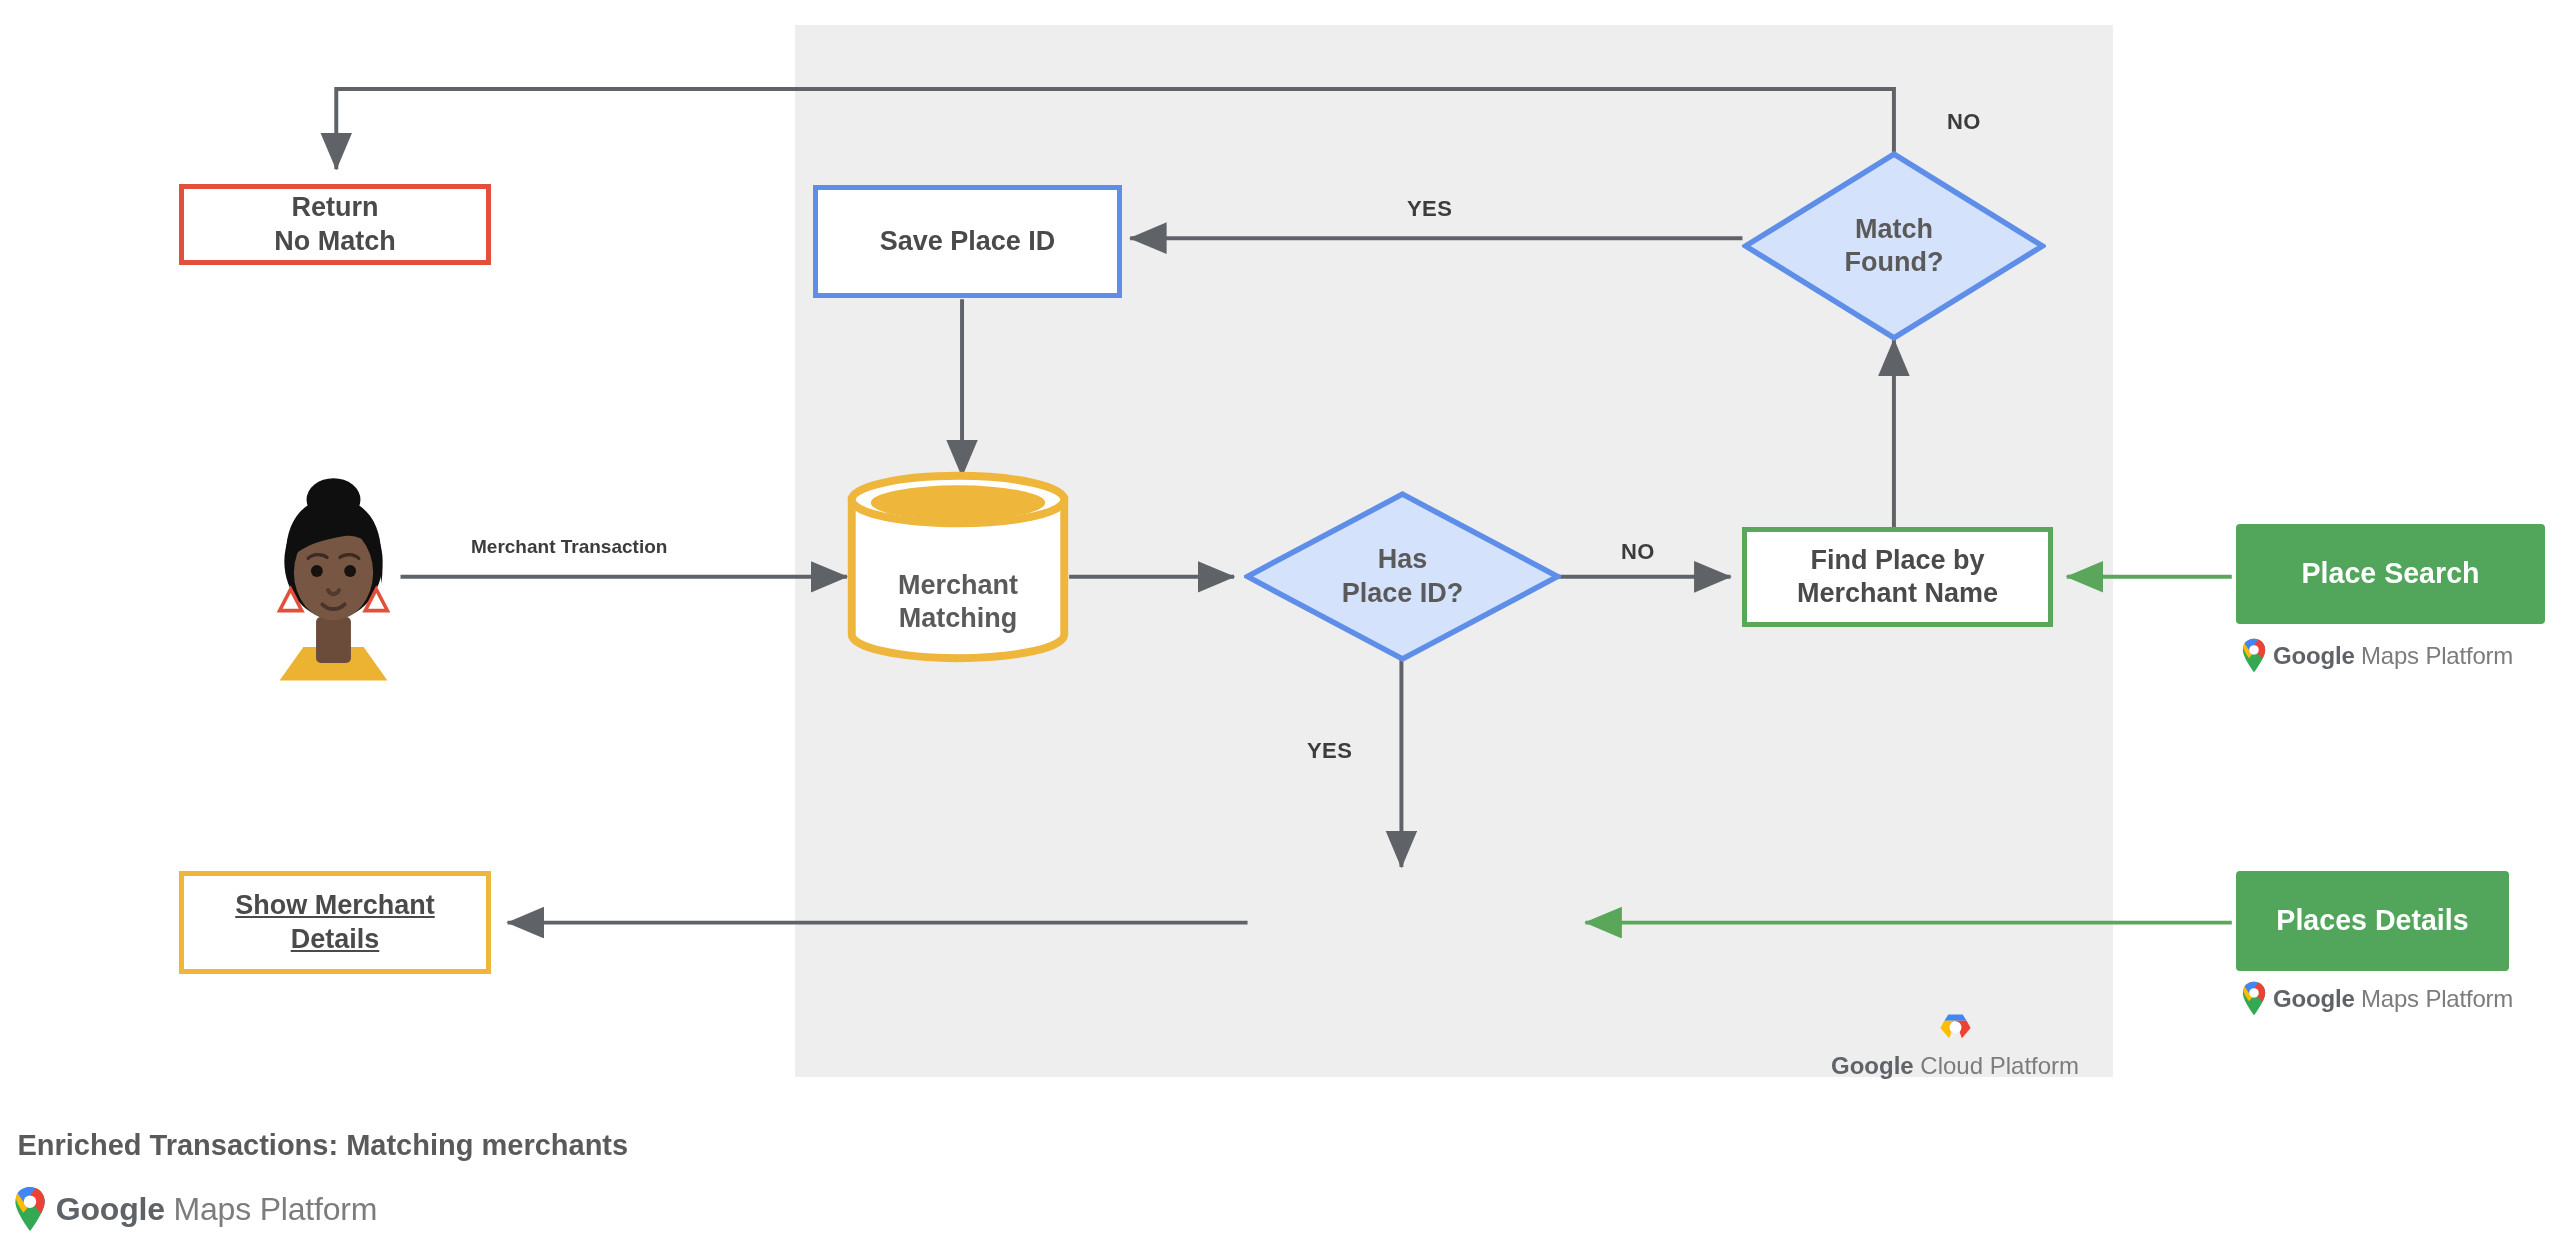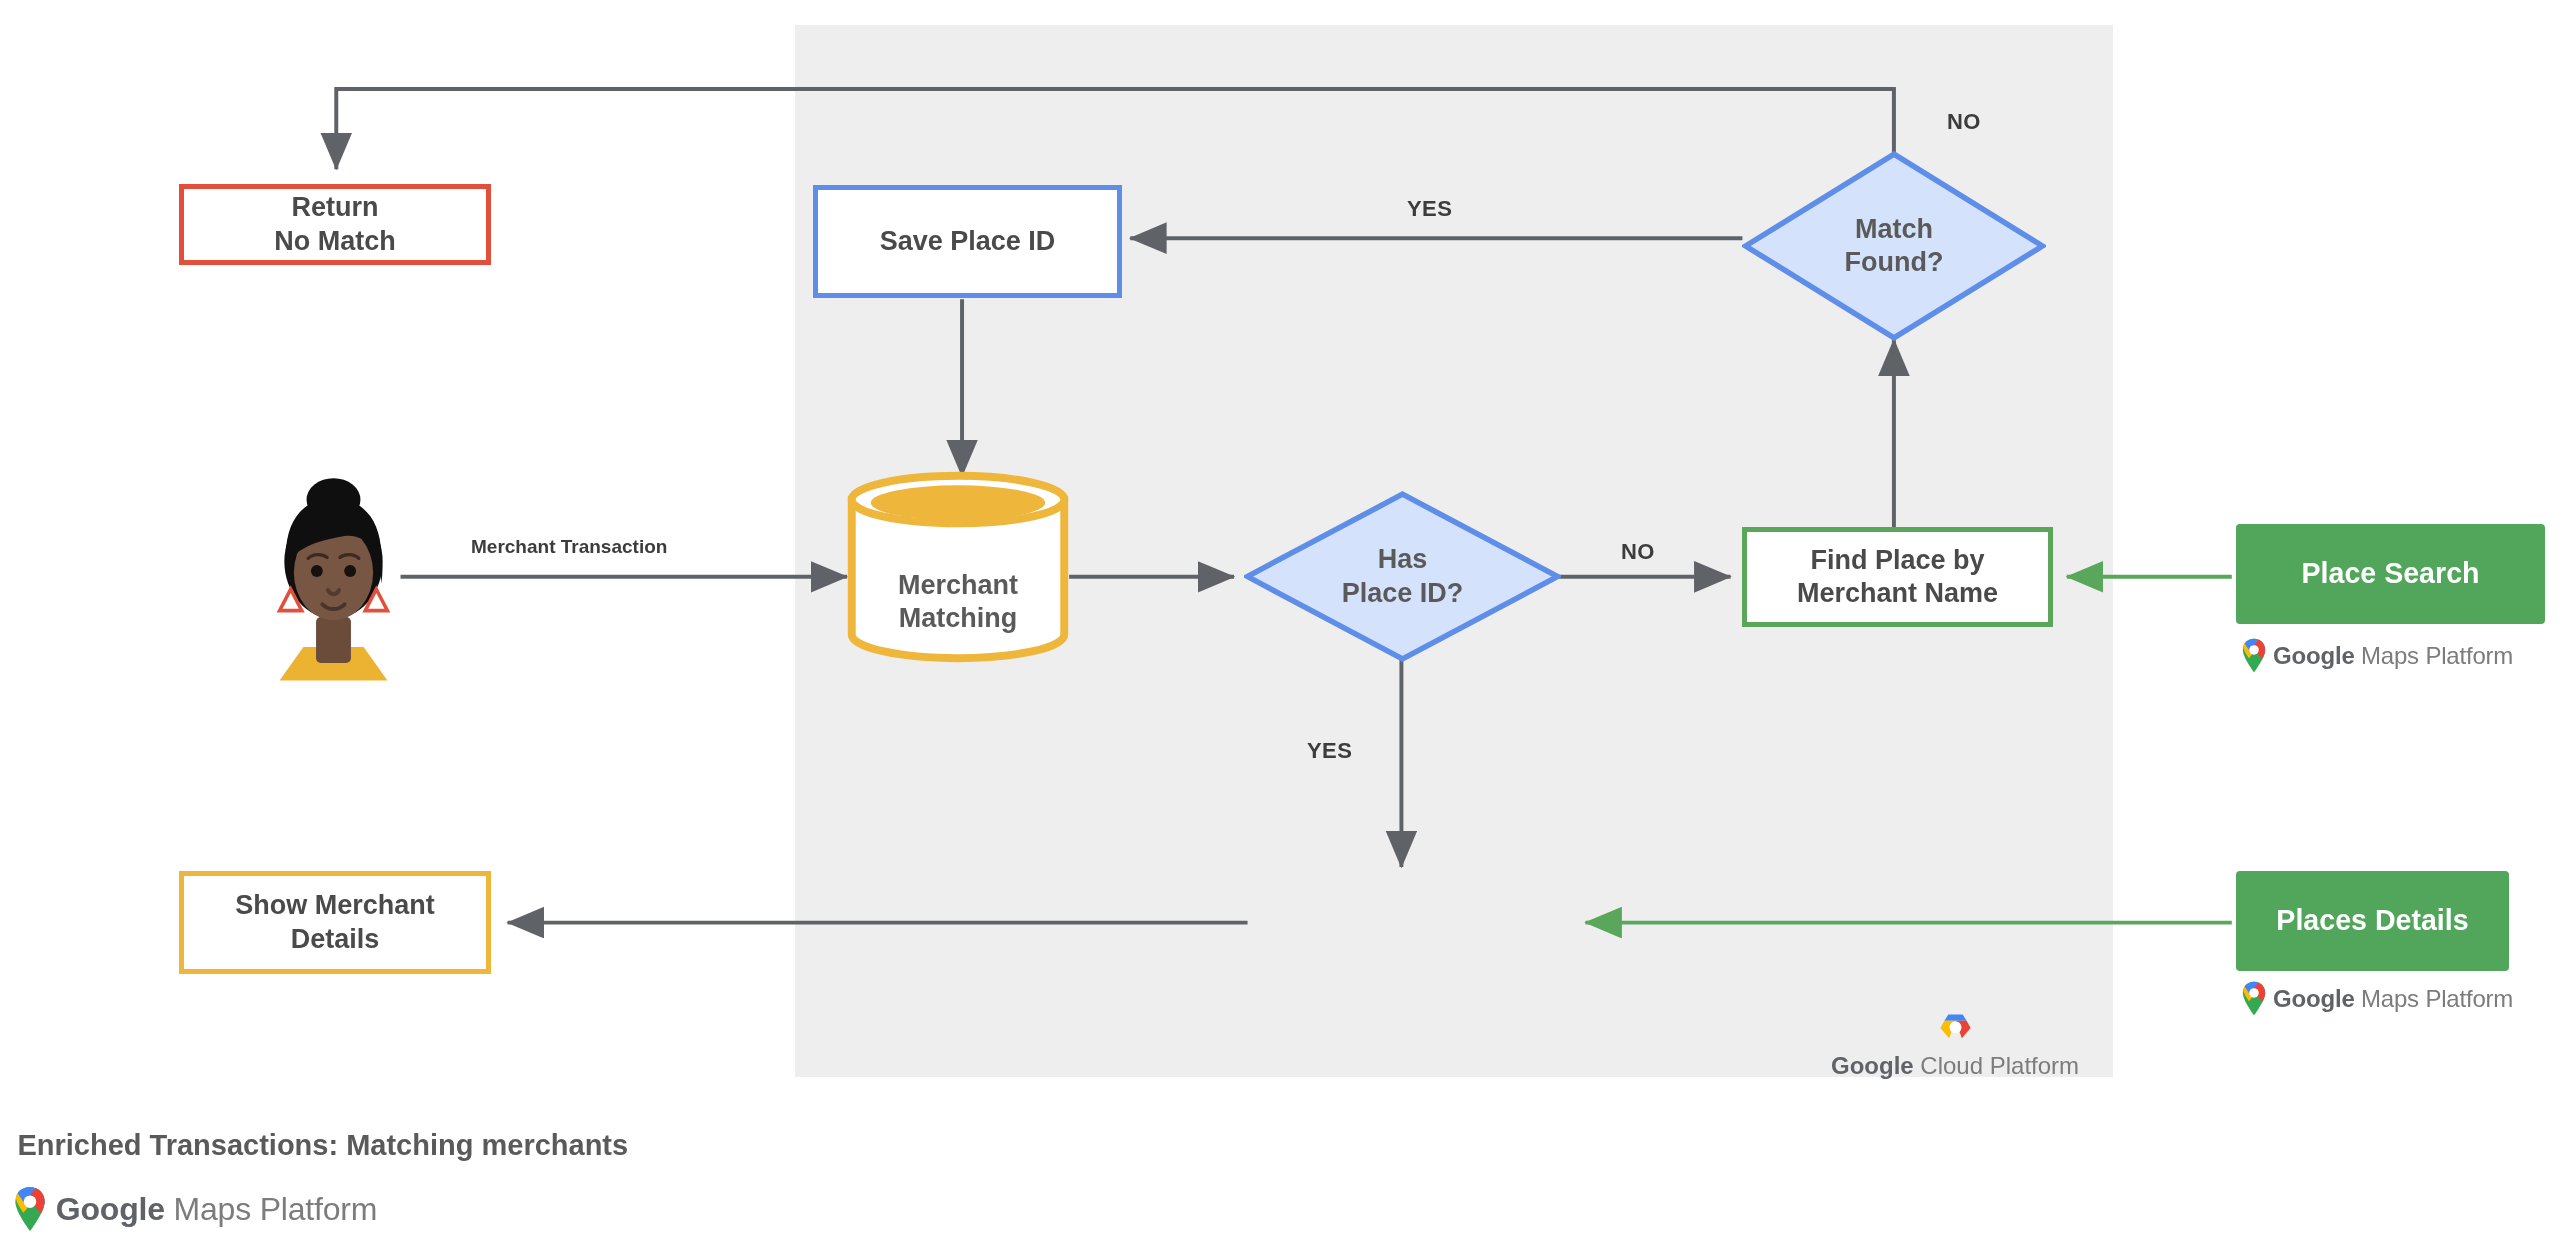--- a/index.html
+++ b/index.html
@@ -45,21 +45,21 @@
     font-weight: bold;
     line-height: 1.24;
   }
   .box {
     background: #ffffff;
     border-style: solid;
   }
   .box-red   { border-color: #e2503c; border-width: 5.6px; }
   .box-blue  { border-color: #5e8ee8; border-width: 5.6px; }
   .box-green { border-color: #5aa75c; border-width: 5.6px; }
-  .box-gold  { border-color: #efb63c; border-width: 5.6px; }
+  .box-gold  { border-color: #efb63c; border-width: 5.6px; text-decoration: underline; }
 
   .filled-green {
     background: #51a65c;
     border: none;
     border-radius: 4px;
     color: #ffffff;
   }
 
   .diamond-wrap { position: absolute; }
   .diamond-wrap svg { position: absolute; left: 0; top: 0; }

